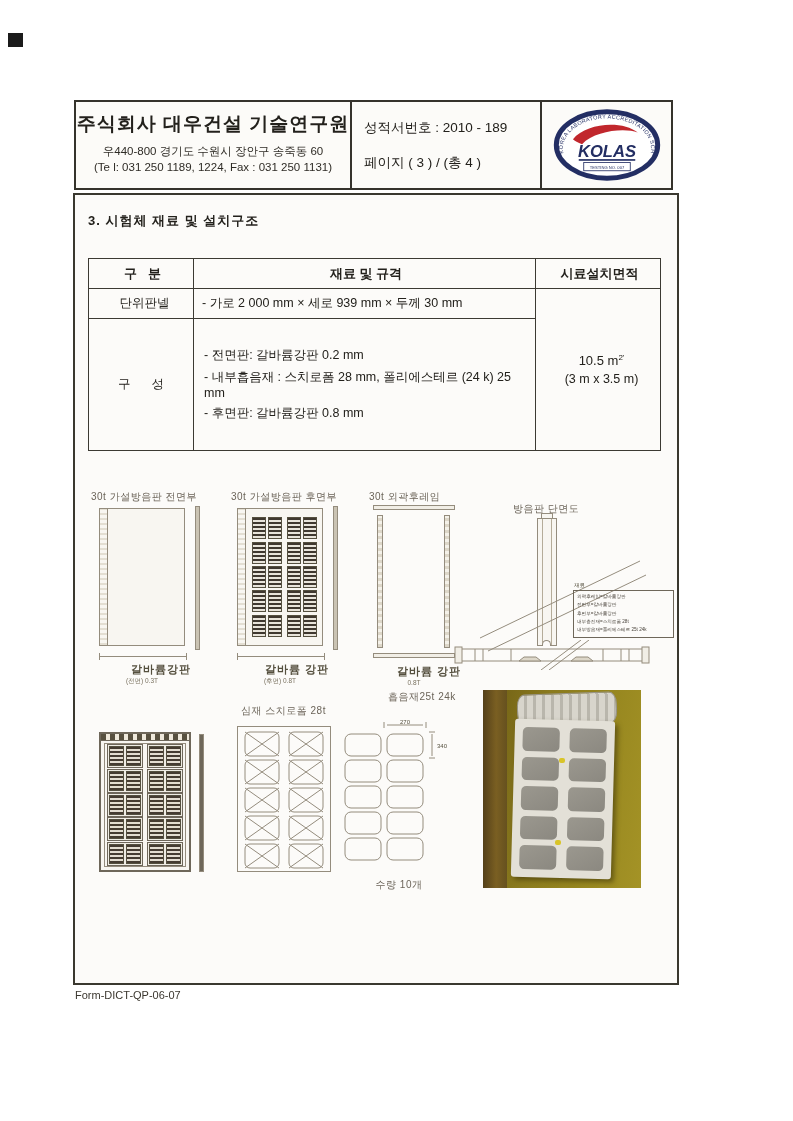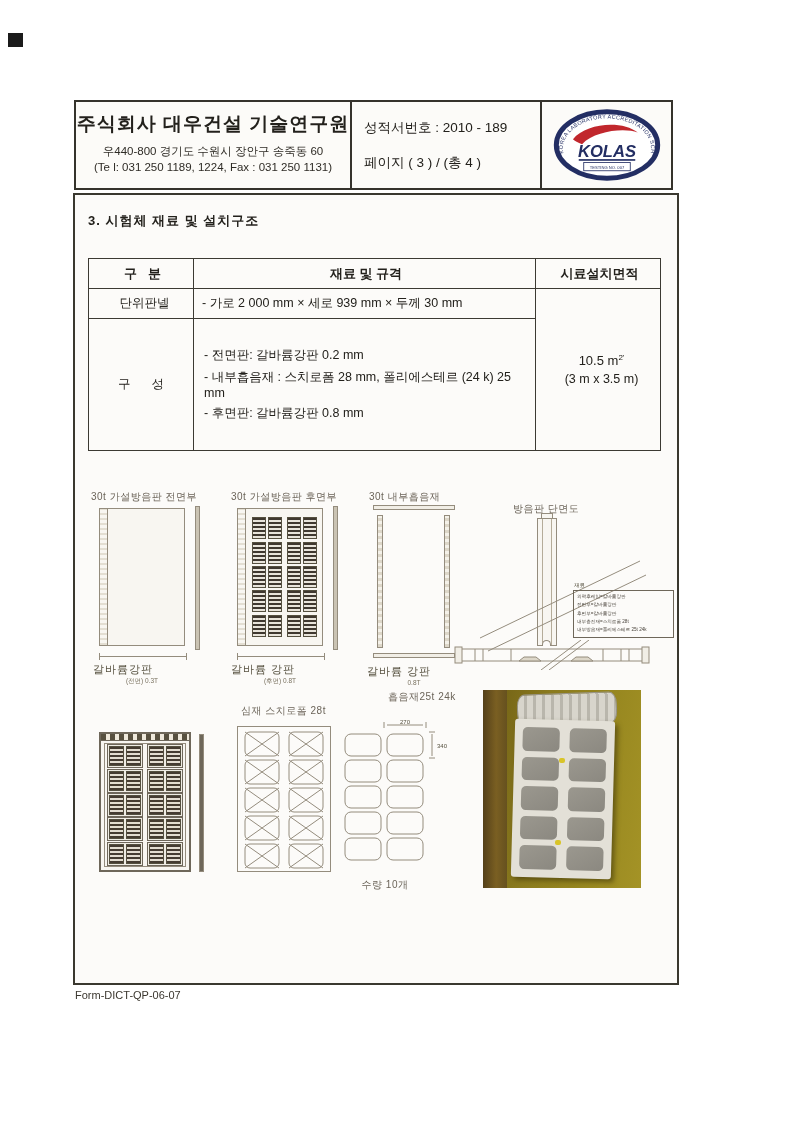--- a/index.html
+++ b/index.html
@@ -36,21 +36,21 @@
   tr.r1 td{height:30px;padding-left:8px;}
   tr.r2 td{height:132px;}
   .cmp-lines div{margin:5px 0;}
   .area-v{font-size:13px;}
   .area-v sup{font-size:8px;}
   .area-s{font-size:12.5px;margin-top:4px;}
 
   
   .drawings{left:85px;top:478px;width:586px;height:436px;}
   .dlabel{position:absolute;font-size:10px;color:#6b6459;letter-spacing:0.5px;white-space:nowrap;}
-  .dcap{position:absolute;text-align:left;font-size:11px;font-weight:400;color:#55503f;letter-spacing:1px;}
+  .dcap{position:absolute;text-align:right;font-size:11px;font-weight:700;color:#55503f;letter-spacing:1px;}
   .dsub{position:absolute;text-align:center;font-size:6.5px;color:#79715f;}
   .prect{position:absolute;border:1px solid #948c7d;background:#f8f6f1;box-sizing:border-box;}
   .pstrip{position:absolute;left:0;top:0;bottom:0;width:7px;border-right:1px solid #948c7d;
           background:repeating-linear-gradient(0deg,#e3ded2 0 2px,#f8f6f1 2px 5px);}
   .vbar{position:absolute;width:3px;background:#cac3b3;border:1px solid #948c7d;}
   .dim-h{position:absolute;height:7px;border-left:1px solid #948c7d;border-right:1px solid #948c7d;
          background:linear-gradient(#948c7d,#948c7d) center/100% 1px no-repeat;}
 
   
   .lvgrid{position:absolute;left:11px;top:7px;right:3px;bottom:7px;display:grid;
@@ -185,21 +185,21 @@
           <div class="lv"></div>
         <div class="lv"></div>
           <div class="lv"></div>
       </div>
     </div>
     <div class="vbar" style="left:248px;top:28px;height:142px;"></div>
     <div class="dim-h" style="left:152px;top:175px;width:86px;"></div>
     <div class="dcap" style="left:146px;top:184px;width:98px;">갈바륨 강판</div>
     <div class="dsub" style="left:146px;top:199px;width:98px;">(후면) 0.8T</div>
 
-    <div class="dlabel" style="left:284px;top:12px;">30t 내부흡음재</div>
+    <div class="dlabel" style="left:284px;top:12px;">30t 외곽후레임</div>
     <div class="fbar" style="left:288px;top:27px;width:82px;height:5px;"></div>
     <div class="fvbar" style="left:292px;top:37px;height:133px;"></div>
     <div class="fvbar" style="left:359px;top:37px;height:133px;"></div>
     <div class="fbar" style="left:288px;top:175px;width:82px;height:5px;"></div>
     <div class="dcap" style="left:282px;top:186px;width:94px;">갈바륨 강판</div>
     <div class="dsub" style="left:282px;top:201px;width:94px;">0.8T</div>
 
     <div class="dlabel" style="left:428px;top:24px;">방음판 단면도</div>
     <div class="sbar">
       <div class="il" style="left:4px;"></div>
@@ -305,21 +305,21 @@
         <line x1="47" y1="7" x2="83" y2="7"></line>
           <line x1="44" y1="4" x2="44" y2="10"></line>
           <line x1="86" y1="4" x2="86" y2="10"></line>
         <line x1="92" y1="16" x2="92" y2="38"></line>
           <line x1="89" y1="14" x2="95" y2="14"></line>
           <line x1="89" y1="40" x2="95" y2="40"></line>
       </g>
       <text x="65" y="5.5" text-anchor="middle" font-size="6" fill="#55503f">270</text>
       <text x="97" y="30" font-size="6" fill="#55503f">340</text>
     </svg>
-    <div class="dlabel" style="left:250px;top:400px;width:100px;text-align:center;">수량 10개</div>
+    <div class="dlabel" style="left:264px;top:400px;width:100px;text-align:center;">수량 10개</div>
 
     <div class="photo">
       <div class="ph-wood"></div>
       <div class="ph-roll"></div>
       <div class="ph-panel">
         <div class="ph-sq"></div>
           <div class="ph-sq"></div>
         <div class="ph-sq"></div>
           <div class="ph-sq"></div>
         <div class="ph-sq"></div>

